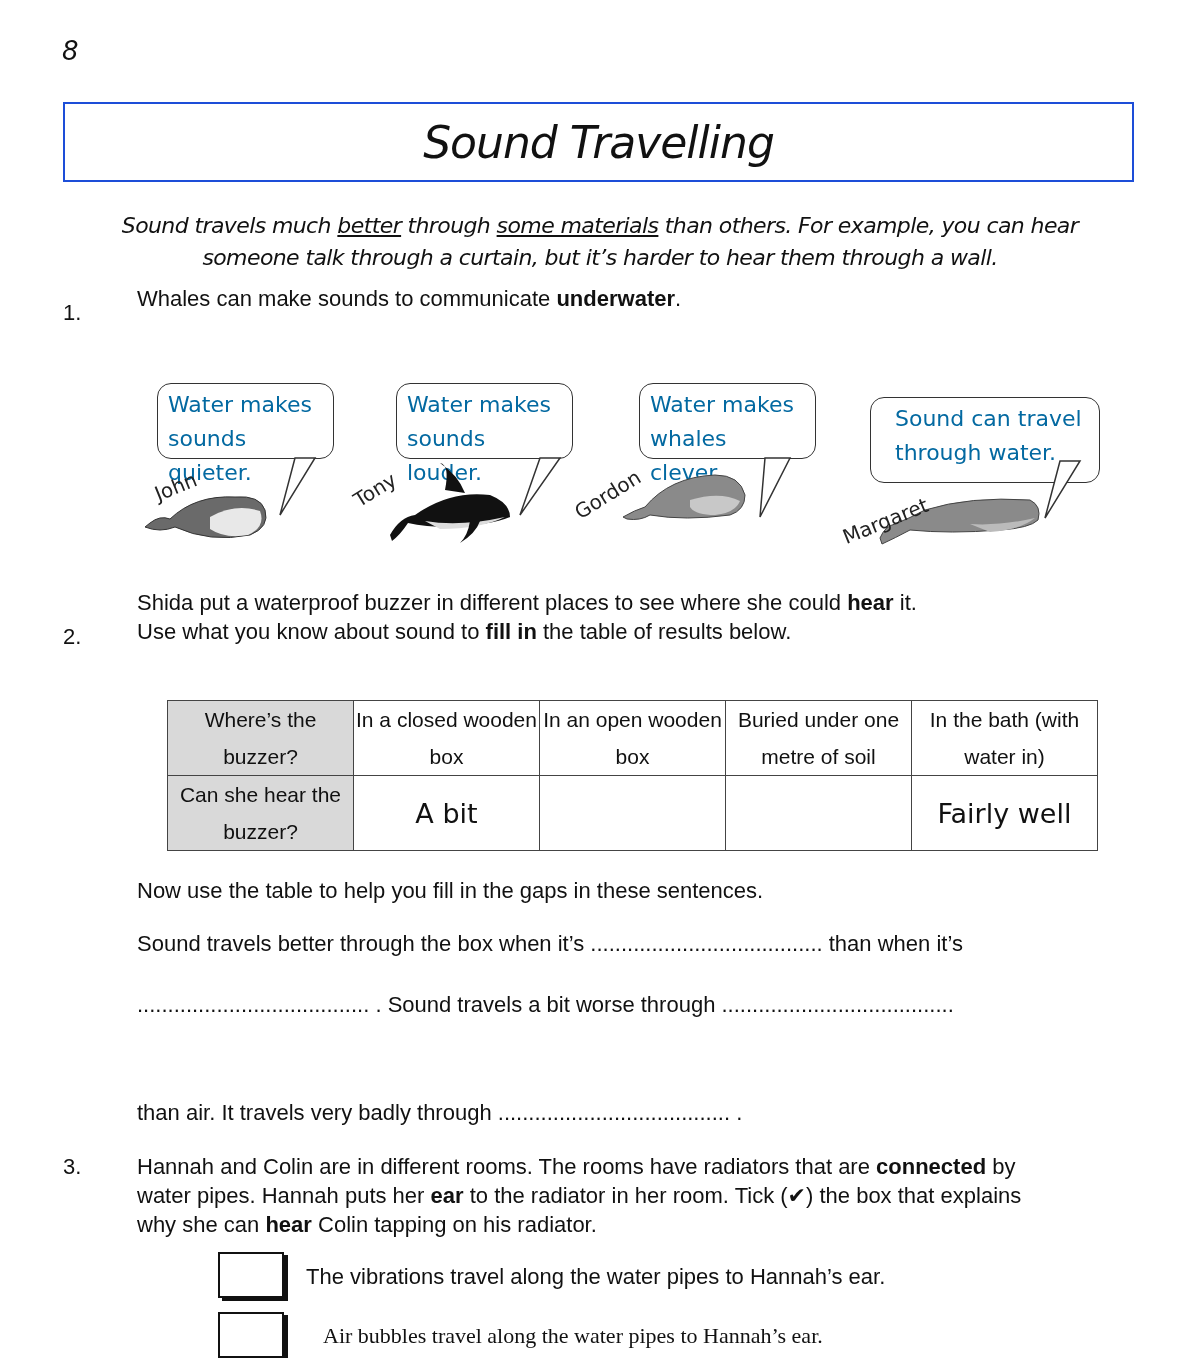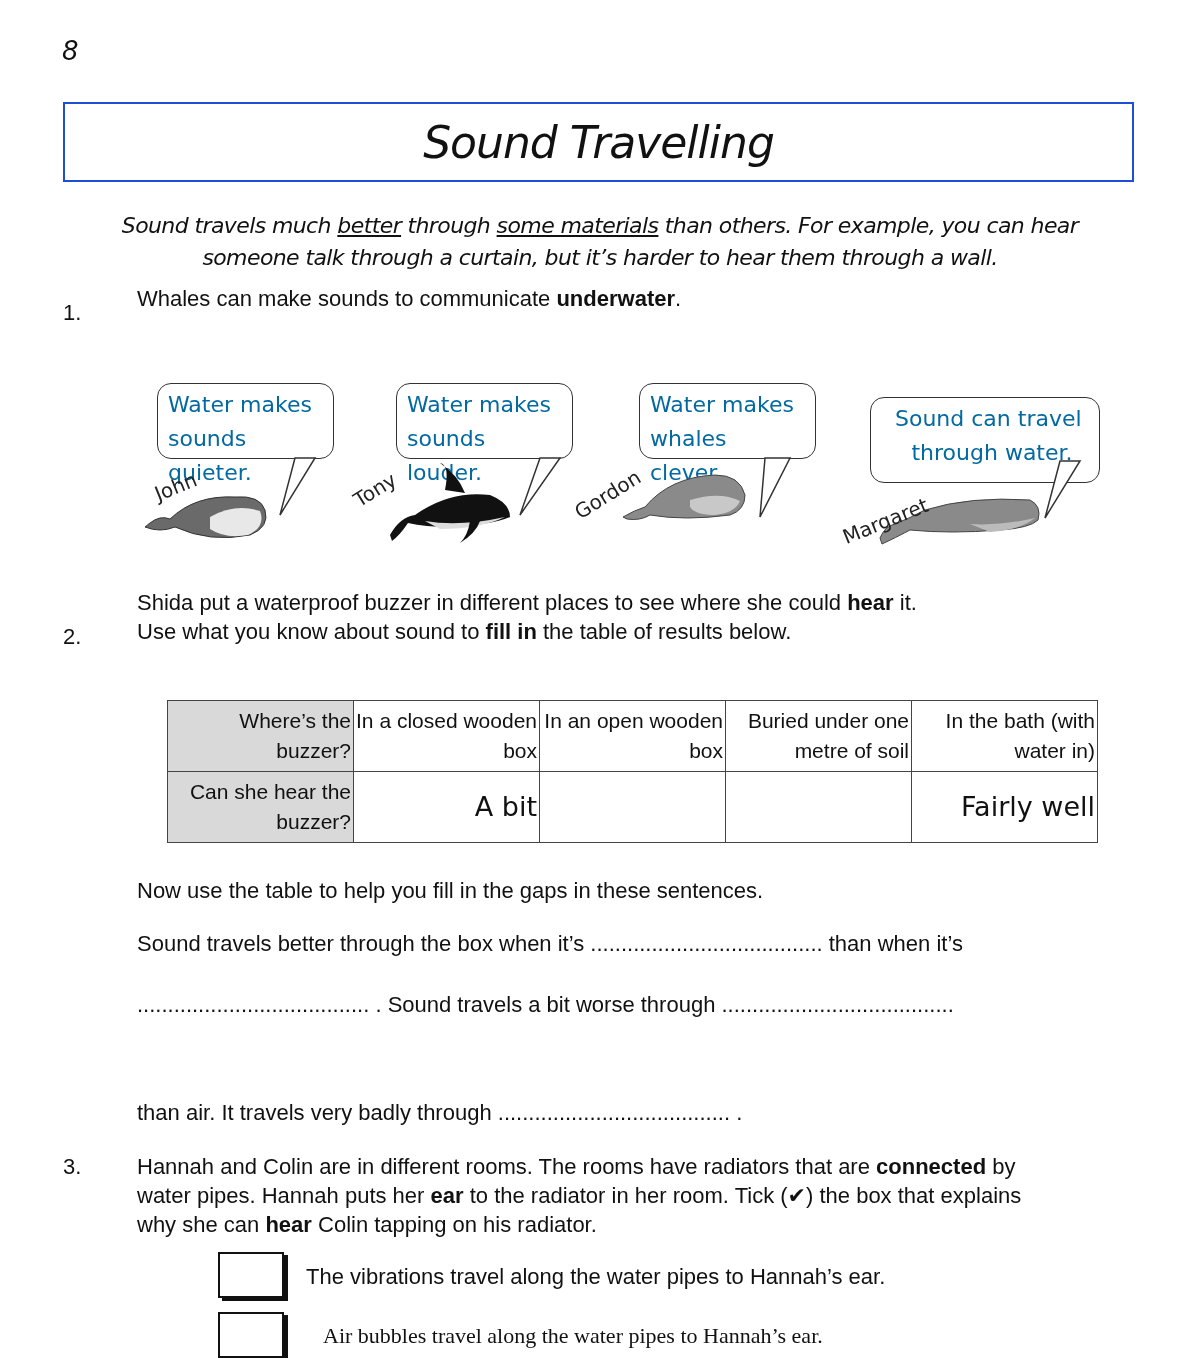--- a/index.html
+++ b/index.html
@@ -10,21 +10,21 @@
   .title-box span { font-family: "DejaVu Sans", sans-serif; font-style: italic; font-size: 44px; letter-spacing: -1px; }
   .intro { left: 80px; top: 210px; width: 1040px; text-align: center; font-family: "DejaVu Sans", sans-serif; font-style: italic; font-size: 22px; line-height: 32px; letter-spacing: -0.6px; }
   .intro u { text-decoration: underline; }
   .qnum { font-size: 22px; }
   .qtext { font-size: 22px; line-height: 29px; }
   .qtext b { font-weight: bold; }
   .circle-word { display: inline-block; border: 1.5px solid #111; border-radius: 50%; padding: 0 6px; margin: 0 2px; line-height: 26px; }
   .bubble { position: absolute; border: 1.5px solid #333; border-radius: 14px; background: #fff; font-family: "DejaVu Sans", sans-serif; font-size: 22px; line-height: 34px; padding: 4px 10px; box-sizing: border-box; color: #0369a1; }
   .whale-name { position: absolute; font-family: "DejaVu Sans", sans-serif; font-size: 20px; color: #222; transform-origin: left bottom; }
   table.results { position: absolute; left: 167px; top: 700px; border-collapse: collapse; }
-  table.results td { border: 1.5px solid #444; width: 181px; height: 70px; text-align: right; vertical-align: middle; font-size: 21px; line-height: 30px; padding: 0 2px; }
+  table.results td { border: 1.5px solid #444; width: 181px; height: 70px; text-align: center; vertical-align: middle; font-size: 21px; line-height: 37px; padding: 0 2px; }
   table.results td.hdr { background: #d9d9d9; }
   table.results td.hand { font-family: "DejaVu Sans", sans-serif; font-size: 27px; }
   .fill { font-size: 22px; }
   .tickbox { position: absolute; width: 66px; height: 46px; border: 2px solid #111; box-shadow: 4px 3px 0 #111; background: #fff; box-sizing: border-box; }
 </style>
 </head>
 <body>
 
 <div class="abs page-num">8</div>
 <div class="abs title-box">
@@ -74,21 +74,21 @@
     <polygon points="150,3 145,62 175,3" fill="#fff" stroke="#333" stroke-width="1.5"></polygon>
     <path d="M8,62 Q20,55 30,52 Q55,22 100,20 Q125,20 130,40 Q130,55 115,60 Q70,66 35,60 Q25,66 12,64 Z" fill="#8a8a8a" stroke="#444"></path>
     <path d="M75,45 Q105,36 125,46 Q120,58 100,60 Q80,60 75,52 Z" fill="#c8c8c8"></path>
   </svg>
   <div class="whale-name" style="left:583px; top:500px; transform: rotate(-32deg);">Gordon</div>
 </div>
 
 <div>
   <div class="bubble" style="left:870px; top:397px; width:230px; height:86px;">
     <div style="padding-left:14px;">Sound can travel</div>
-    <div style="padding-left:14px;text-align:center;">through water.</div>
+    <div style="padding-left:14px;">through water.</div>
   </div>
   <svg class="abs" style="left:870px; top:458px;" width="220" height="90">
     <polygon points="190,3 175,60 210,3" fill="#fff" stroke="#333" stroke-width="1.5"></polygon>
     <path d="M10,80 Q15,68 25,66 Q40,60 55,52 Q100,38 160,42 Q172,48 168,62 Q160,70 130,72 Q80,76 40,72 Q25,80 12,86 Z" fill="#8a8a8a" stroke="#444"></path>
     <path d="M100,66 Q130,68 165,60 Q150,72 120,74 Z" fill="#bbb"></path>
   </svg>
   <div class="whale-name" style="left:848px; top:525px; transform: rotate(-22deg);">Margaret</div>
 </div>
 
 <div class="abs qnum" style="left:63px; top:624px;">2.</div>

